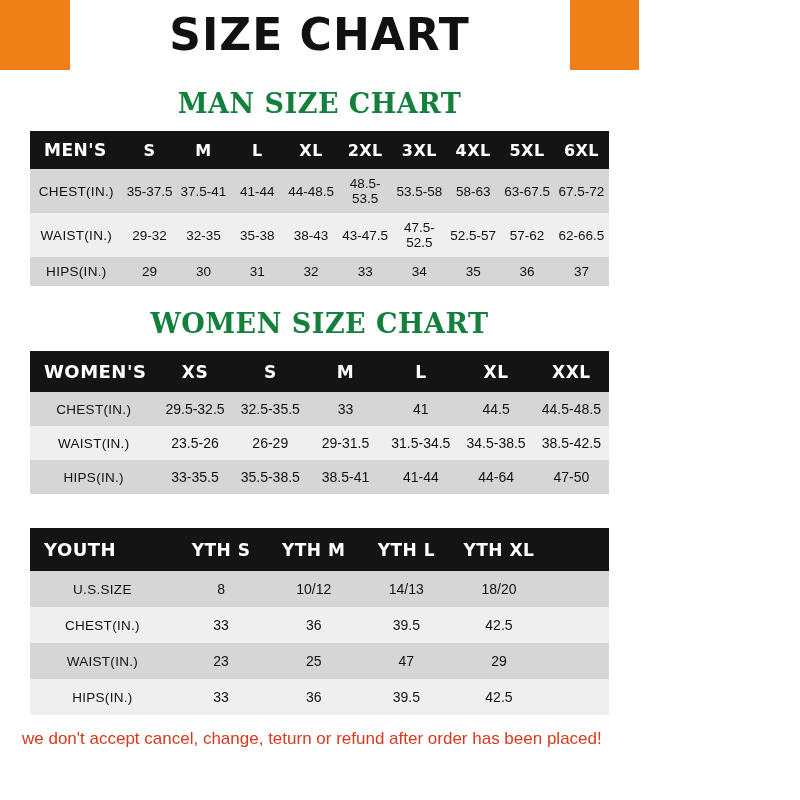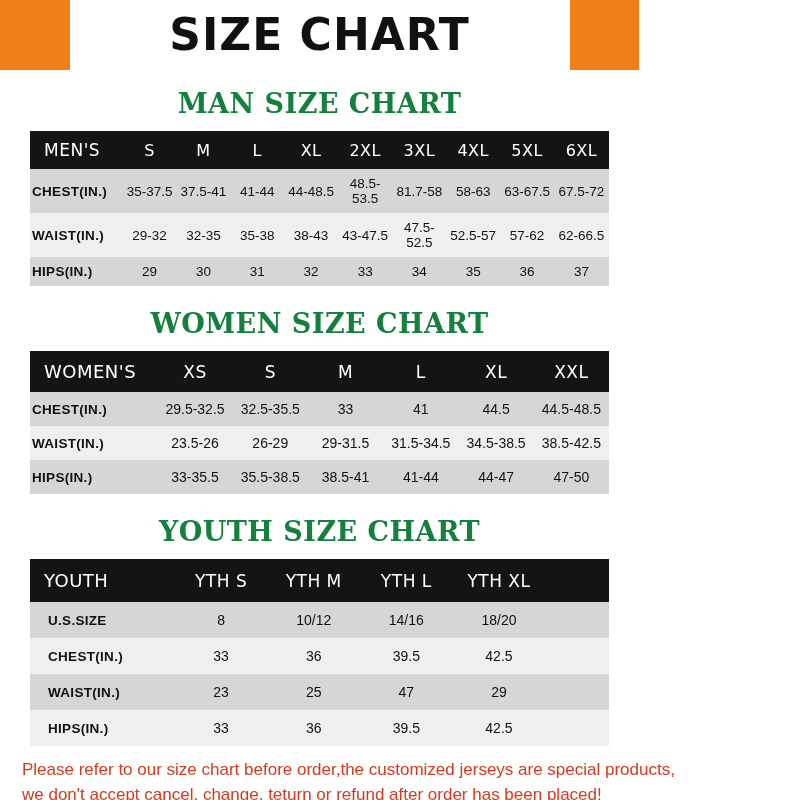--- a/index.html
+++ b/index.html
@@ -62,43 +62,42 @@
     width: 100%;
     border-collapse: collapse;
     table-layout: fixed;
   }
   table tr.head-row {
     background: #141414;
     color: #ffffff;
   }
   table tr.head-row th {
     font-family: "DejaVu Sans", sans-serif;
-    font-weight: normal;
+    font-weight: bold;
     font-size: 16px;
     padding: 9px 2px;
     text-align: center;
     letter-spacing: 0.5px;
   }
   table tr.head-row th.first {
     text-align: left;
     padding-left: 14px;
     font-size: 17px;
   }
   table td {
     text-align: center;
     font-size: 13.5px;
     color: #111111;
     padding: 7px 2px;
     font-family: "Liberation Sans", sans-serif;
   }
   table td.first {
-    text-align: left;
+    text-align: center;
     font-size: 13.5px;
     letter-spacing: 0.3px;
-    font-weight: bold;
   }
   tr.band-a { background: #d6d6d6; }
   tr.band-b { background: #efefef; }
   tr.band-c { background: #d6d6d6; }
 
   
   .women-table td { font-size: 14px; padding: 9px 2px; }
   .women-table tr.head-row th { font-size: 17px; padding: 10px 2px; }
   .women-table tr.head-row th.first { font-size: 18px; }
 
@@ -161,21 +160,21 @@
         <th>5XL</th>
         <th>6XL</th>
       </tr>
       <tr class="band-a">
         <td class="first">CHEST(IN.)</td>
         <td>35-37.5</td>
         <td>37.5-41</td>
         <td>41-44</td>
         <td>44-48.5</td>
         <td>48.5-53.5</td>
-        <td>81.7-58</td>
+        <td>53.5-58</td>
         <td>58-63</td>
         <td>63-67.5</td>
         <td>67.5-72</td>
       </tr>
       <tr class="band-b">
         <td class="first">WAIST(IN.)</td>
         <td>29-32</td>
         <td>32-35</td>
         <td>35-38</td>
         <td>38-43</td>
@@ -243,30 +242,29 @@
         <td>31.5-34.5</td>
         <td>34.5-38.5</td>
         <td>38.5-42.5</td>
       </tr>
       <tr class="band-c">
         <td class="first">HIPS(IN.)</td>
         <td>33-35.5</td>
         <td>35.5-38.5</td>
         <td>38.5-41</td>
         <td>41-44</td>
-        <td>44-47</td>
+        <td>44-64</td>
         <td>47-50</td>
       </tr>
     </tbody>
       </table>
   </div>
 
   <div class="spacer-22"></div>
 
-  <div class="section-title">YOUTH SIZE CHART</div>
   <div class="spacer-12"></div>
   <div class="table-wrap">
     <table class="youth-table">
       <colgroup>
         <col style="width:25%">
           <col style="width:16%">
           <col style="width:16%">
           <col style="width:16%">
           <col style="width:16%">
           <col style="width:11%">
@@ -277,21 +275,21 @@
         <th>YTH S</th>
         <th>YTH M</th>
         <th>YTH L</th>
         <th>YTH XL</th>
         <th></th>
       </tr>
       <tr class="band-a">
         <td class="first">U.S.SIZE</td>
         <td>8</td>
         <td>10/12</td>
-        <td>14/16</td>
+        <td>14/13</td>
         <td>18/20</td>
         <td></td>
       </tr>
       <tr class="band-b">
         <td class="first">CHEST(IN.)</td>
         <td>33</td>
         <td>36</td>
         <td>39.5</td>
         <td>42.5</td>
         <td></td>
@@ -310,17 +308,16 @@
         <td>36</td>
         <td>39.5</td>
         <td>42.5</td>
         <td></td>
       </tr>
     </tbody>
       </table>
   </div>
 
   <div class="footer-note">
-    <div>Please refer to our size chart before order,the customized jerseys are special products,</div>
     <div>we don't accept cancel, change, teturn or refund after order has been placed!</div>
   </div>
 
 </div>
 
 </body></html>

